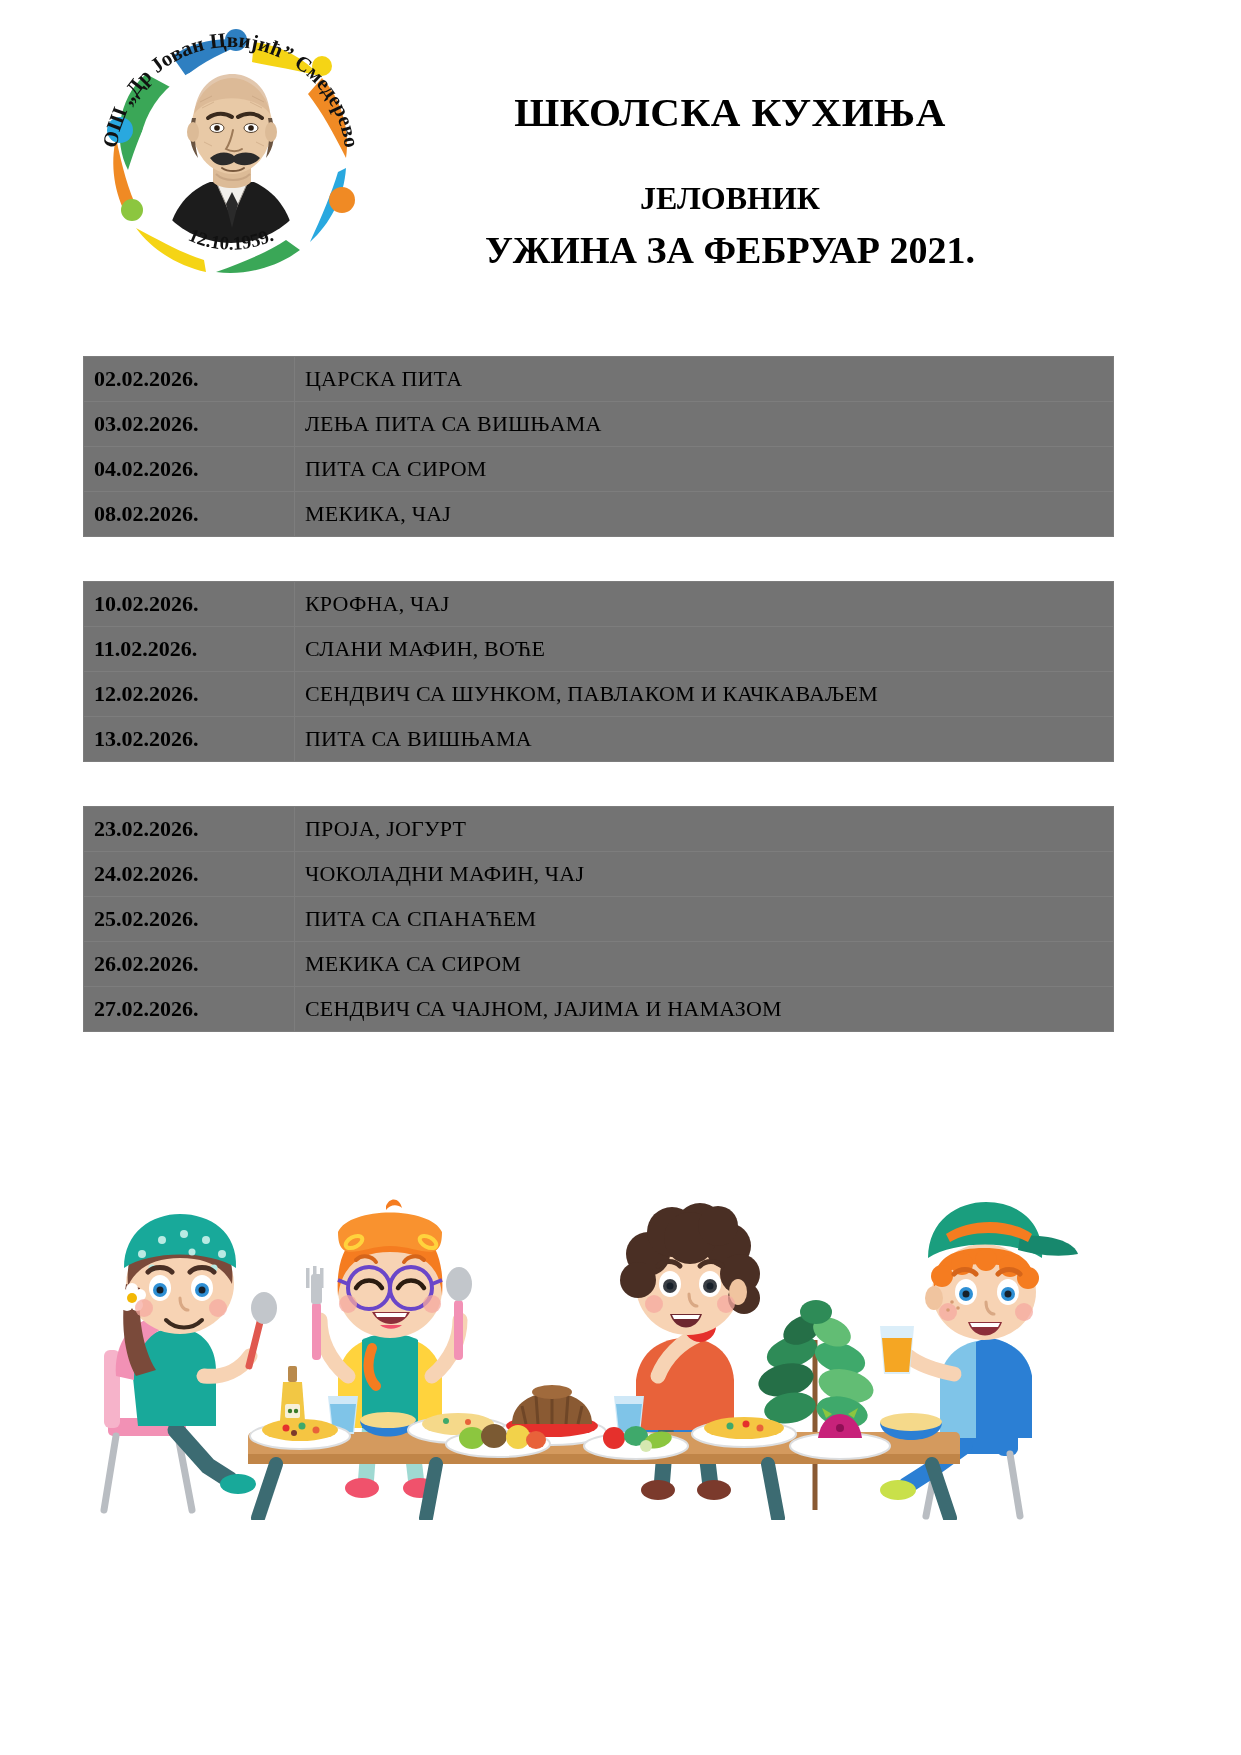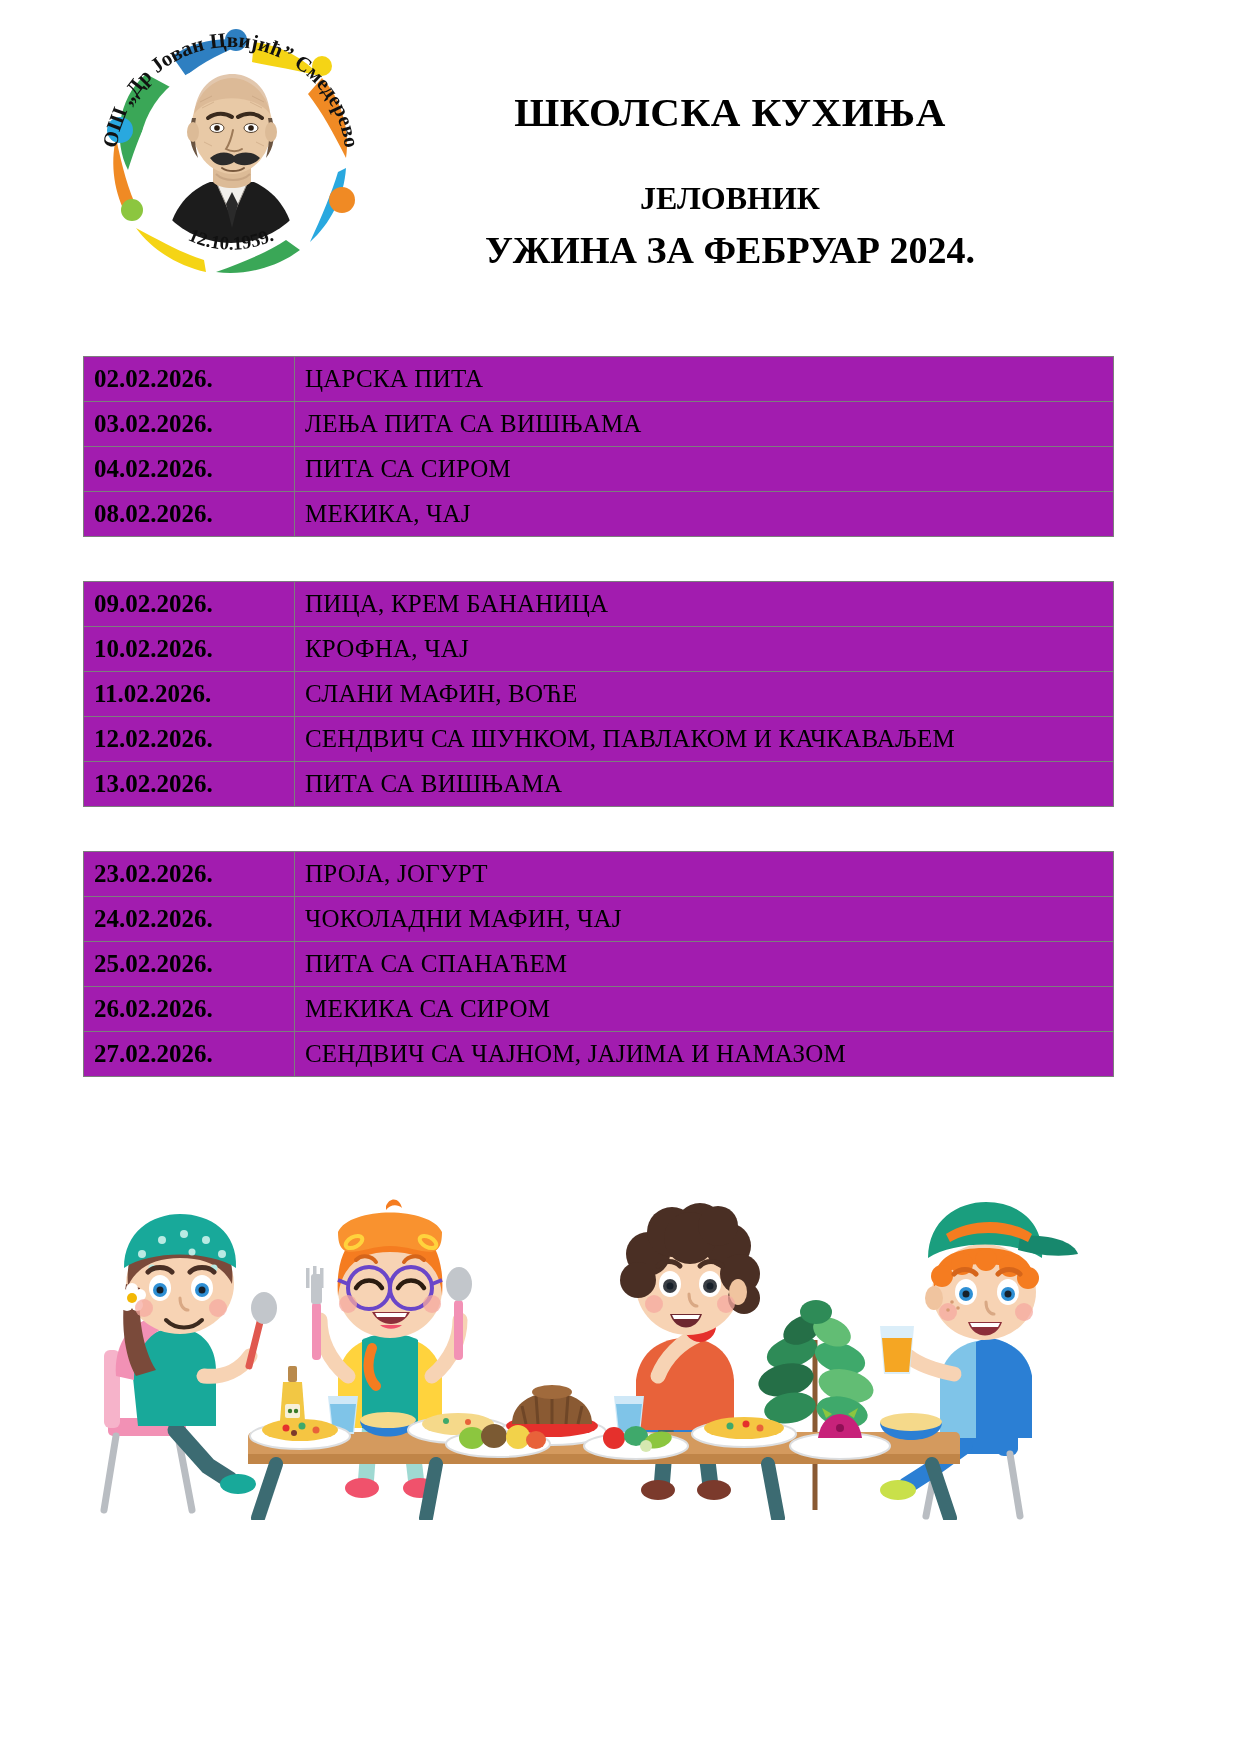--- a/index.html
+++ b/index.html
@@ -69,23 +69,23 @@
     width: 100%;
     border-collapse: collapse;
     table-layout: fixed;
     margin-bottom: 44px;
   }
   table.menu-table tr { height: 45px; }
   table.menu-table td {
     border: 1px solid #7d7d7d;
     padding: 5px 0 5px 10px;
     vertical-align: middle;
-    font-size: 25px;
+    font-size: 22px;
     line-height: 1.1;
-    background: #a21caf;
+    background: #737373;
   }
   td.date-cell {
     width: 200px;
     font-weight: bold;
     padding-left: 12px;
   }
   td.meal-cell {
     font-weight: normal;
     padding-left: 24px;
     letter-spacing: 0.2px;
@@ -186,21 +186,21 @@
       </text>
       <text font-family="&quot;Liberation Serif&quot;, serif" font-size="19" font-weight="bold" fill="#111111">
         <textPath href="#arcBottom" startOffset="50%" text-anchor="middle">12.10.1959.</textPath>
       </text>
     </svg>
   </div>
 
   <div class="title-block">
     <div class="title-line1">ШКОЛСКА КУХИЊА</div>
     <div class="title-line2">ЈЕЛОВНИК</div>
-    <div class="title-line3">УЖИНА ЗА ФЕБРУАР 2024.</div>
+    <div class="title-line3">УЖИНА ЗА ФЕБРУАР 2021.</div>
   </div>
 </div>
 
 <div class="tables">
 
   <table class="menu-table">
     <tbody>
       <tr>
         <td class="date-cell">02.02.2026.</td>
         <td class="meal-cell">ЦАРСКА ПИТА</td>
@@ -215,24 +215,20 @@
       </tr>
       <tr>
         <td class="date-cell">08.02.2026.</td>
         <td class="meal-cell">МЕКИКА, ЧАЈ</td>
       </tr>
     </tbody>
   </table>
 
   <table class="menu-table">
     <tbody>
-      <tr>
-        <td class="date-cell">09.02.2026.</td>
-        <td class="meal-cell">ПИЦА, КРЕМ БАНАНИЦА</td>
-      </tr>
       <tr>
         <td class="date-cell">10.02.2026.</td>
         <td class="meal-cell">КРОФНА, ЧАЈ</td>
       </tr>
       <tr>
         <td class="date-cell">11.02.2026.</td>
         <td class="meal-cell">СЛАНИ МАФИН, ВОЋЕ</td>
       </tr>
       <tr>
         <td class="date-cell">12.02.2026.</td>

